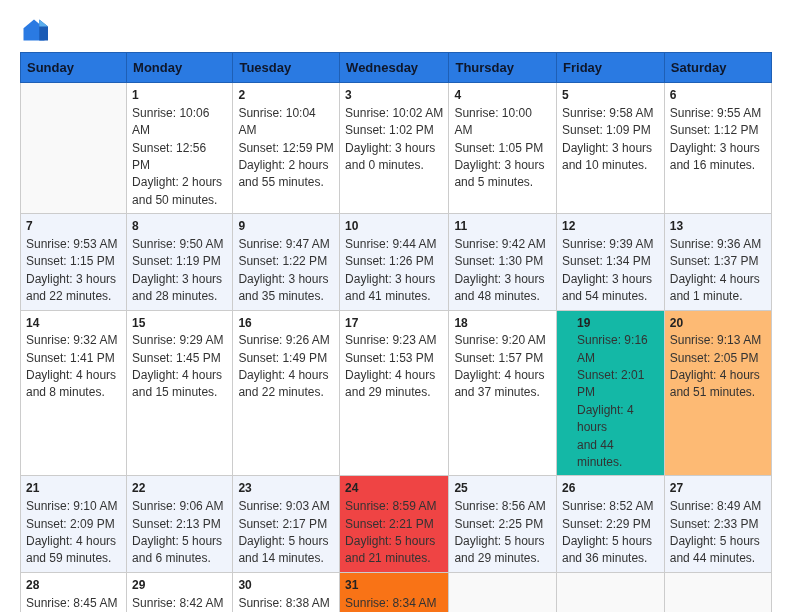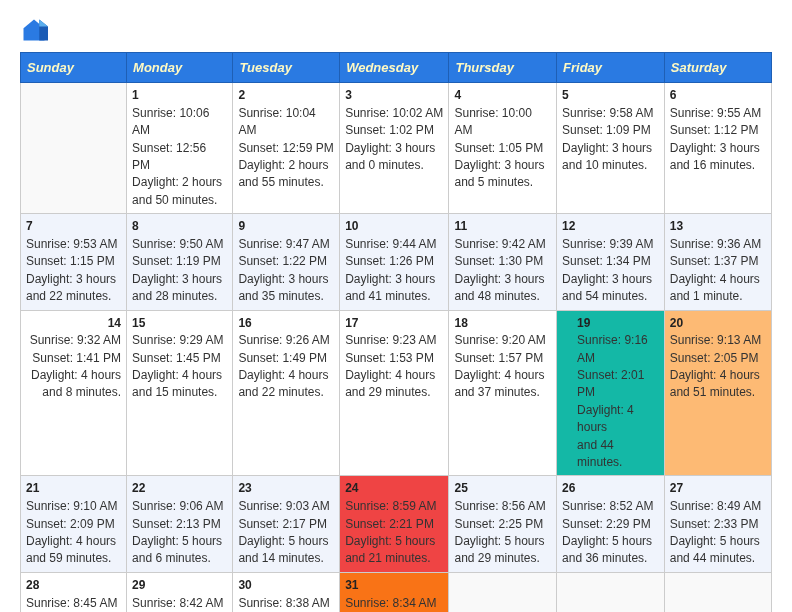--- a/index.html
+++ b/index.html
@@ -50,27 +50,26 @@
       color: #444;
       margin-top: 2px;
     }
     .calendar {
       width: 100%;
       border-collapse: collapse;
       border: 1px solid #ccc;
     }
     .calendar th {
       background: #2a7ae2;
-      color: #fef9c3;
+      color: #0f172a;
       font-size: 13px;
       font-weight: bold;
       padding: 7px 6px;
       text-align: left;
       border: 1px solid #1e5fb5;
-      font-style: italic;
     }
     .calendar td {
       vertical-align: top;
       border: 1px solid #ccc;
       padding: 4px 5px;
       width: 113px;
       min-height: 80px;
       background: #fff;
       font-size: 10.5px;
       color: #333;
@@ -184,21 +183,21 @@
           <td style="background: rgb(240, 244, 252);">
             <span class="day-num">12</span>
             <div class="day-info">Sunrise: 9:39 AM<br>Sunset: 1:34 PM<br>Daylight: 3 hours<br>and 54 minutes.</div>
           </td>
           <td style="background: rgb(240, 244, 252);">
             <span class="day-num">13</span>
             <div class="day-info">Sunrise: 9:36 AM<br>Sunset: 1:37 PM<br>Daylight: 4 hours<br>and 1 minute.</div>
           </td>
         </tr>
         <tr>
-          <td style="background: rgb(255, 255, 255); text-align: right;">
+          <td style="background: rgb(255, 255, 255);">
             <span class="day-num">14</span>
             <div class="day-info">Sunrise: 9:32 AM<br>Sunset: 1:41 PM<br>Daylight: 4 hours<br>and 8 minutes.</div>
           </td>
           <td style="background: rgb(255, 255, 255);">
             <span class="day-num">15</span>
             <div class="day-info">Sunrise: 9:29 AM<br>Sunset: 1:45 PM<br>Daylight: 4 hours<br>and 15 minutes.</div>
           </td>
           <td style="background: rgb(255, 255, 255);">
             <span class="day-num">16</span>
             <div class="day-info">Sunrise: 9:26 AM<br>Sunset: 1:49 PM<br>Daylight: 4 hours<br>and 22 minutes.</div>

